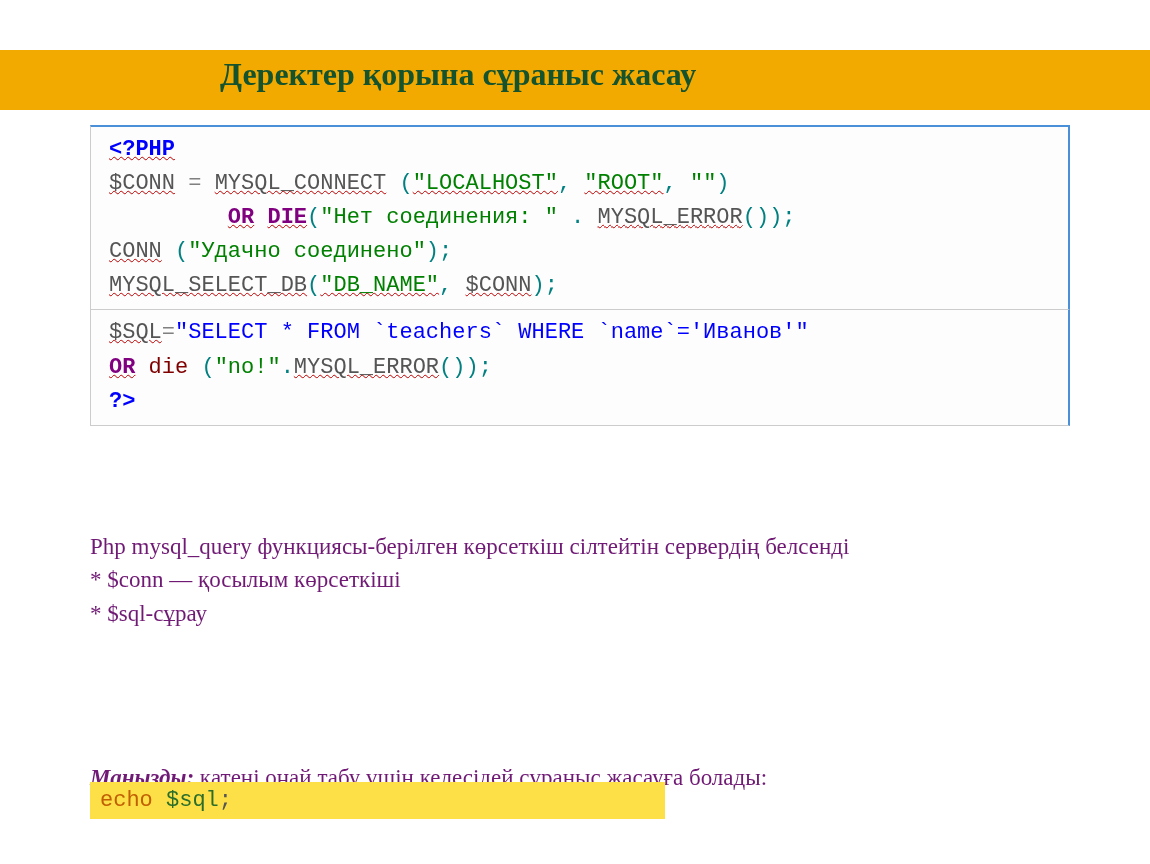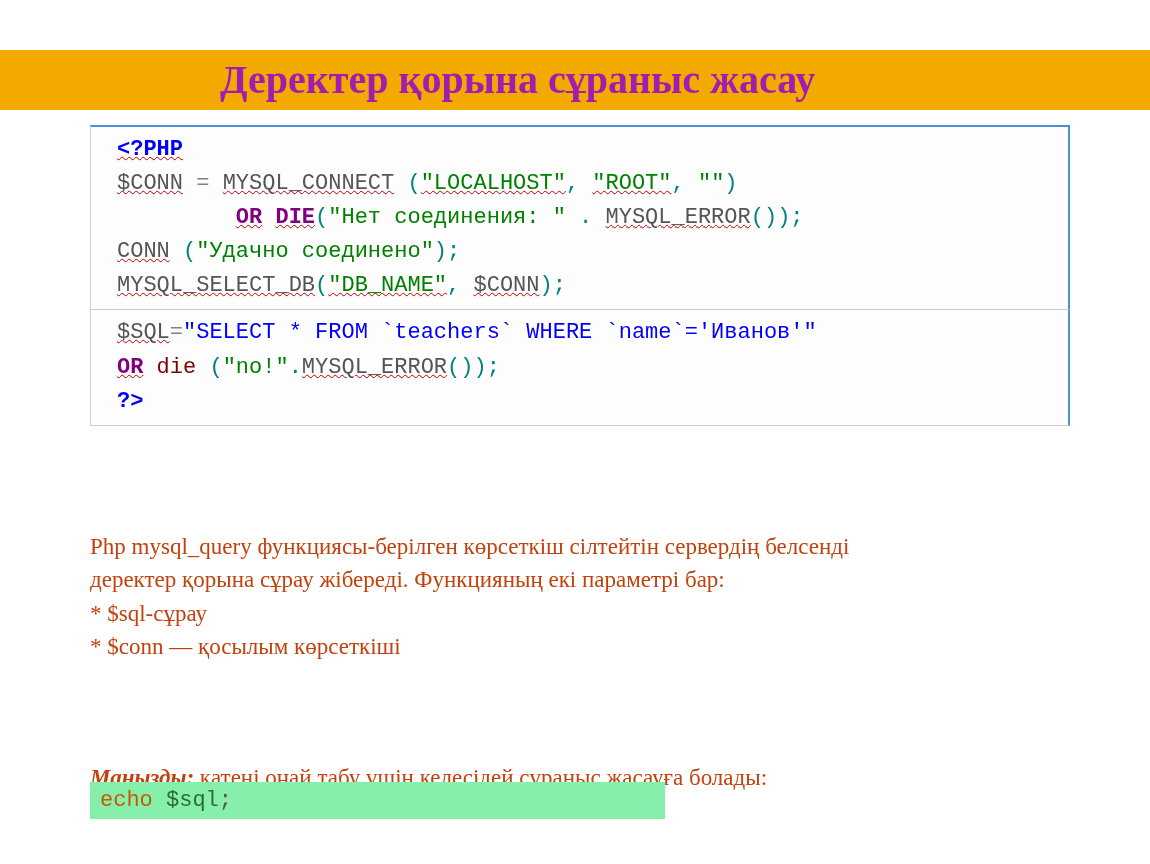--- a/index.html
+++ b/index.html
@@ -16,39 +16,39 @@
     top: 50px;
     left: 0;
     width: 100%;
     height: 60px;
     background: #f2a900;
   }
   .header-title {
     position: absolute;
     top: 56px;
     left: 220px;
-    font-size: 40px;
+    font-size: 32px;
     font-weight: bold;
-    color: #a21caf;
+    color: #14532d;
     font-family: "Times New Roman", serif;
   }
   .code-container {
     position: absolute;
     top: 125px;
     left: 90px;
     width: 980px;
     z-index: 5;
   }
   .code-box {
     border: 1px solid #aaaaaa;
     background: #fdfdfd;
     font-family: "Courier New", monospace;
     font-size: 22px;
     line-height: 1.55;
-    padding: 6px 26px;
+    padding: 6px 18px;
     color: #555;
   }
   .code-top {
     border-top: 2px solid #4a90d9;
     border-right: 2px solid #4a90d9;
     border-left: 1px solid #ccc;
     border-bottom: 1px solid #ccc;
   }
   .code-bottom {
     border-top: 1px solid #ccc;
@@ -67,32 +67,32 @@
   .squiggle {
     text-decoration: underline wavy #c00000;
     text-decoration-thickness: 1.2px;
   }
   .body-text {
     position: absolute;
     left: 90px;
     width: 980px;
     font-size: 23px;
     font-family: "Times New Roman", serif;
-    color: #c2410c;
+    color: #701a75;
     line-height: 1.45;
   }
   .para1 { top: 530px; }
   .para2 { top: 761px; }
   .italic-bold { font-weight: bold; font-style: italic; }
   .echo-box {
     position: absolute;
     top: 782px;
     left: 90px;
     width: 555px;
-    background: #86efac;
+    background: #fde047;
     font-family: "Courier New", monospace;
     font-size: 22px;
     padding: 6px 10px;
     color: #555;
   }
   .echo-kw { color: #c15f00; }
   .echo-var { color: #2b6e2b; }
 </style>
 </head>
 <body>
@@ -124,23 +124,22 @@
     </div>
     <div>
       <span class="tok-purple squiggle">OR</span><span> </span><span class="tok-die">die</span><span class="tok-sym"> (</span><span class="tok-str">"no!"</span><span class="tok-sym">.</span><span class="squiggle">MYSQL_ERROR</span><span class="tok-sym">());</span>
     </div>
     <div><span class="tok-kw">?&gt;</span></div>
   </div>
 </div>
 
 <div class="body-text para1">
   <div>Php mysql_query функциясы-берілген көрсеткіш сілтейтін сервердің белсенді</div>
-  <div>деректер қорына сұрау жібереді. Функцияның екі параметрі бар:</div>
+  <div>* $conn — қосылым көрсеткіші</div>
   <div>* $sql-сұрау</div>
-  <div>* $conn — қосылым көрсеткіші</div>
 </div>
 
 <div class="body-text para2">
   <span class="italic-bold">Маңызды:</span><span> қатені оңай табу үшін келесідей сұраныс  жасауға болады:</span>
 </div>
 
 <div class="echo-box">
   <span class="echo-kw">echo</span><span> </span><span class="echo-var">$sql</span><span>;</span>
 </div>
 

